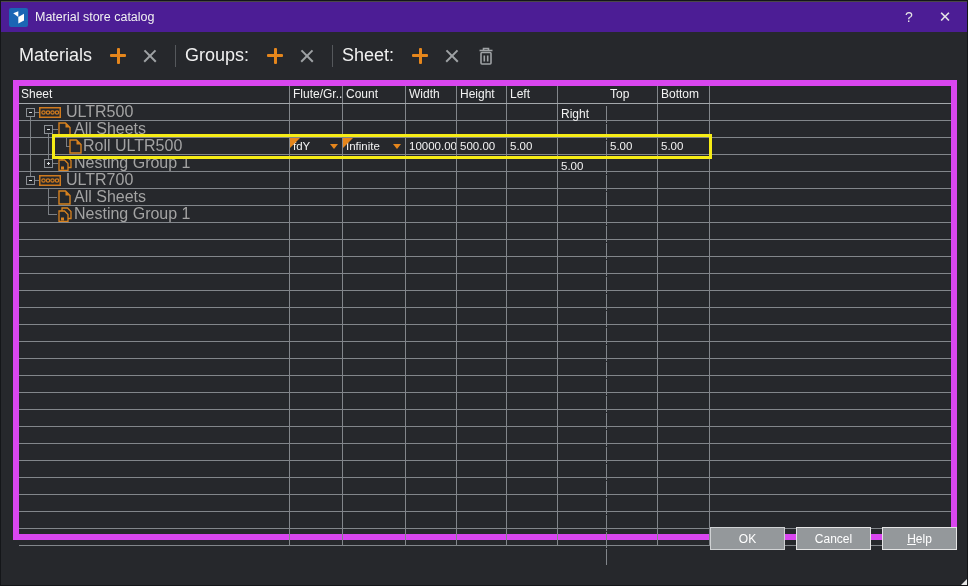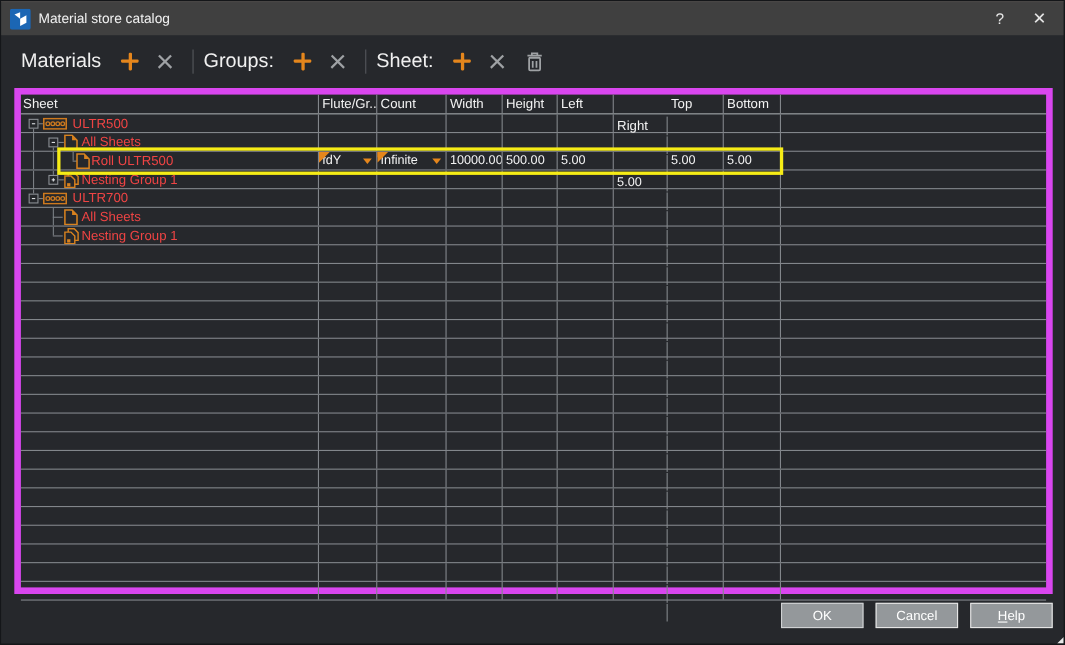--- a/index.html
+++ b/index.html
@@ -8,21 +8,21 @@
 
   .window{
     position:relative; width:968px; height:586px;
     background:#26282c; overflow:hidden;
     border:1px solid #141619;
   }
 
   
   .titlebar{
     position:absolute; left:0; top:0; right:0; height:31px;
-    background:#404040; border-top:1px solid #4a4846;
+    background:#4c1d95; border-top:1px solid #4a4846;
     display:flex; align-items:center;
   }
   .app-icon{ margin-left:8px; width:19px; height:19px; flex:0 0 auto; }
   .title-text{ margin-left:7px; color:#f1f1f1; font-size:12.5px; }
   .tb-spacer{ flex:1; }
   .tb-btn{
     width:36px; height:31px; display:flex; align-items:center; justify-content:center;
     color:#e6e6e6; font-size:14px; cursor:default;
   }
   .tb-btn.close{ font-size:15px; margin-right:4px; }
@@ -65,39 +65,39 @@
   .vl.hb{ top:13px; } .vl.ht{ bottom:auto; height:8px; } .vl.qt{ bottom:auto; height:4px; }
   .p11{ left:11px; } .p29{ left:29px; } .p47{ left:47px; }
   .hl{ position:absolute; height:1px; top:8px; background:#7b7f84; }
   .h16{ left:16px; width:4px; } .h34{ left:34px; width:5px; }
   .h29{ left:29px; width:9px; } .h47{ left:47px; width:4px; }
   .ebox{ position:absolute; top:4px; width:9px; height:9px; border:1px solid #8b8f94; background:#25272b; }
   .ebox.p7{ left:7px; } .ebox.p25{ left:25px; }
   .ebox .h{ position:absolute; left:2px; right:2px; top:3px; height:1px; background:#dadde0; }
   .ebox .v{ position:absolute; top:2px; bottom:2px; left:3px; width:1px; background:#dadde0; }
   .ticon{ position:absolute; } .iA{ left:20px; top:3px; } .iB{ left:39px; top:1px; } .iC{ left:50px; top:1px; }
-  .tlabel{ position:absolute; top:0; line-height:16px; font-size:12px; color:#ef4444; white-space:nowrap; }
+  .tlabel{ position:absolute; top:0; line-height:16px; font-size:16px; color:#a3a3a3; white-space:nowrap; }
   .t47{ left:47px; } .t55{ left:55px; } .t72{ left:64px; }
 
   
   .corner{ position:absolute; left:0; top:0; width:0; height:0;
     border-left:5px solid #e5861c; border-top:5px solid #e5861c;
     border-right:5px solid transparent; border-bottom:5px solid transparent; }
   .darrow{ position:absolute; right:4px; top:6px; width:0; height:0;
     border-left:4px solid transparent; border-right:4px solid transparent;
     border-top:5px solid #e5861c; }
 
   
   .sel-outline{
     position:absolute; left:33px; top:48px; width:660px; height:25px;
     border:3px solid #f6ec16; pointer-events:none;
   }
 
   
-  .footer{ position:absolute; right:10px; top:547px; display:flex; gap:11px; }
+  .footer{ position:absolute; right:10px; top:526px; display:flex; gap:11px; }
   .btn{
     width:75px; height:23px; background:#94989b; color:#ffffff;
     font-size:12px; display:flex; align-items:center; justify-content:center;
     border:1px solid #e5e5e5;
   }
   .btn.focused{ border:1px solid #cfd1d3; }
   .btn .u{ text-decoration:underline; }
 
   .resize-grip{ position:absolute; right:0; bottom:0; width:0; height:0;
     border-right:6px solid #e8e8e8; border-top:6px solid transparent; }

